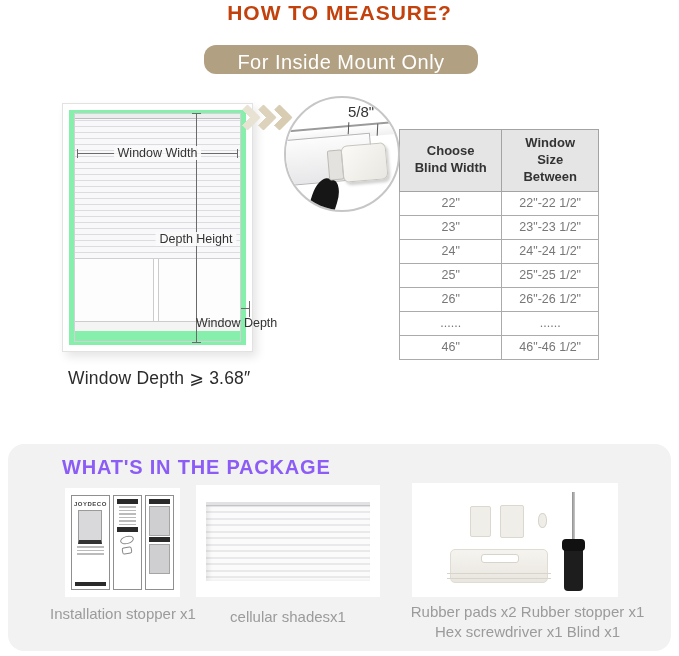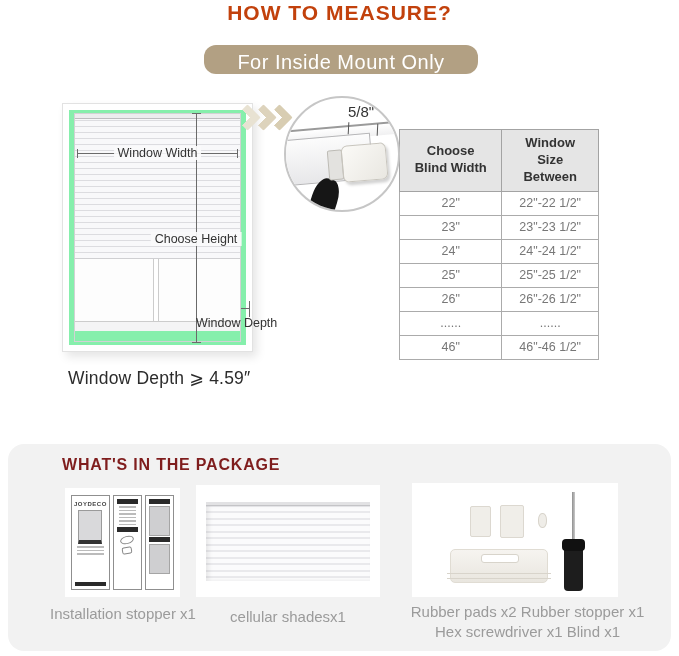--- a/index.html
+++ b/index.html
@@ -83,22 +83,22 @@
     height:24px; padding:1px 2px; }
   .size-table col.c1 { width:103px; } .size-table col.c2 { width:97px; }
 
   
   .notes { position:absolute; left:68px; top:368px; font-size:17.5px; color:#2c2c2c;
     line-height:20.5px; letter-spacing:.2px; }
 
   
   .panel { position:absolute; left:8px; top:444px; width:663px; height:207px;
     background:#f2f2f2; border-radius:16px; }
-  .panel-heading { position:absolute; left:54px; top:12px; font-size:16px; font-weight:800;
-    letter-spacing:.8px; color:#7f1d1d; }
+  .panel-heading { position:absolute; left:54px; top:12px; font-size:20px; font-weight:800;
+    letter-spacing:.8px; color:#8b5cf6; }
   .card { position:absolute; background:#fff; }
   .card1 { left:57px; top:44px; width:115px; height:109px; }
   .card2 { left:188px; top:41px; width:184px; height:112px; }
   .card3 { left:404px; top:39px; width:206px; height:114px; }
   .caption { position:absolute; font-size:15px; color:#9b9b9b; text-align:center; line-height:20px; }
   .cap1 { left:20px; top:160px; width:190px; }
   .cap2 { left:200px; top:163px; width:160px; }
   .cap3 { left:392px; top:158px; width:255px; }
 
   
@@ -159,21 +159,21 @@
           <div class="blind-rail"></div>
         </div>
         <div class="panes">
           <div class="mullion"></div>
           <div class="sill"></div>
         </div>
       </div>
       <div class="dim-w-line"></div>
       <span class="dim-label lbl-width">Window Width</span>
       <div class="dim-h-line"></div>
-      <span class="dim-label lbl-height">Choose Height</span>
+      <span class="dim-label lbl-height">Depth Height</span>
       <div class="depth-marker"></div>
       <span class="dim-label lbl-depth">Window Depth</span>
     </div>
 
     <span class="chev chev1"></span>
     <span class="chev chev2"></span>
     <span class="chev chev3"></span>
 
     <div class="inset">
       <div class="rail-top"></div>
@@ -223,21 +223,21 @@
           </tr>
         <tr>
           <td>46"</td>
           <td>46"-46 1/2"</td>
           </tr>
       </tbody>
     </table>
   </div>
 
   <div class="notes">
-    <div>Window Depth ⩾ 4.59″</div>
+    <div>Window Depth ⩾ 3.68″</div>
   </div>
 
   <div class="panel">
     <div class="panel-heading">WHAT'S IN THE PACKAGE</div>
 
     <div class="card card1">
       <div class="manual">
         <div class="m-panel">
           <div class="m-brand">JOYDECO</div>
           <div class="m-pic"></div>

